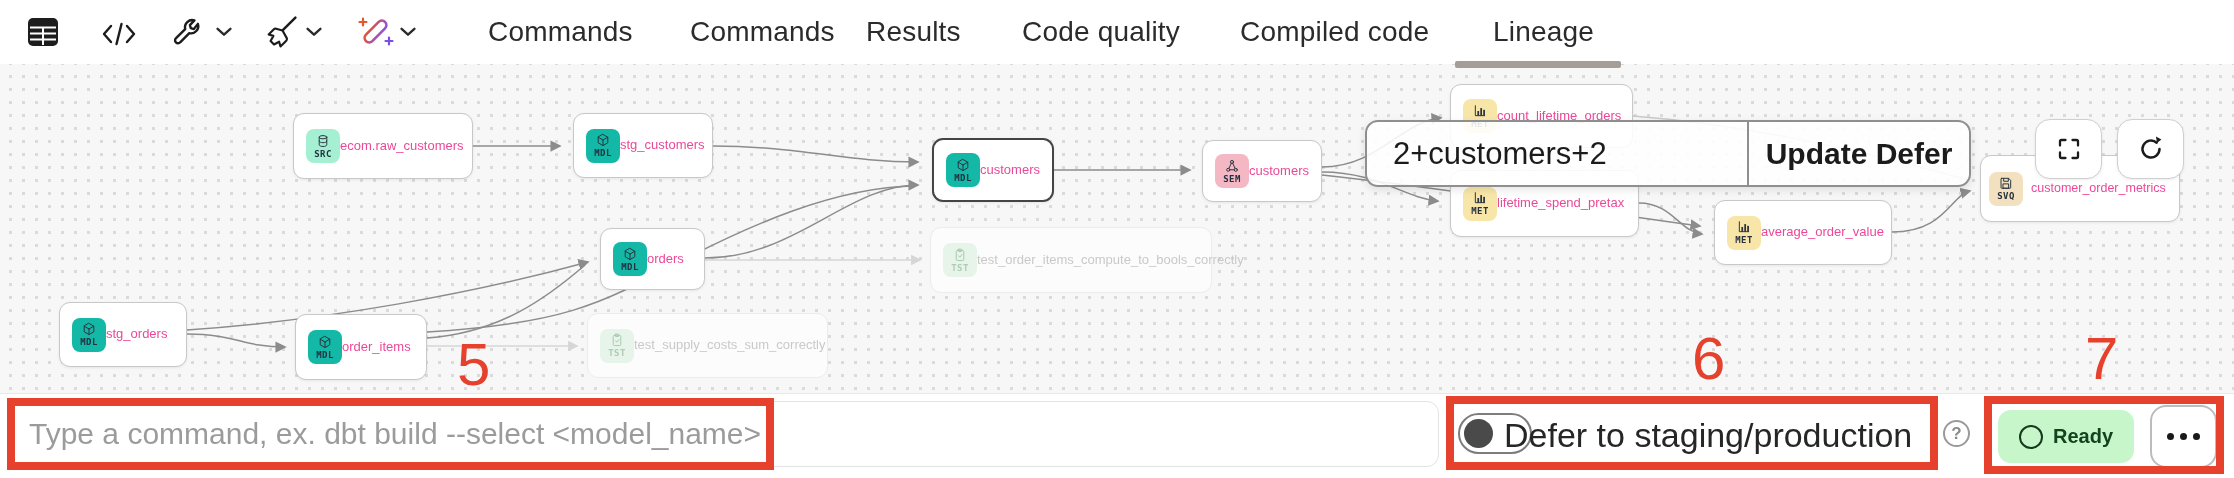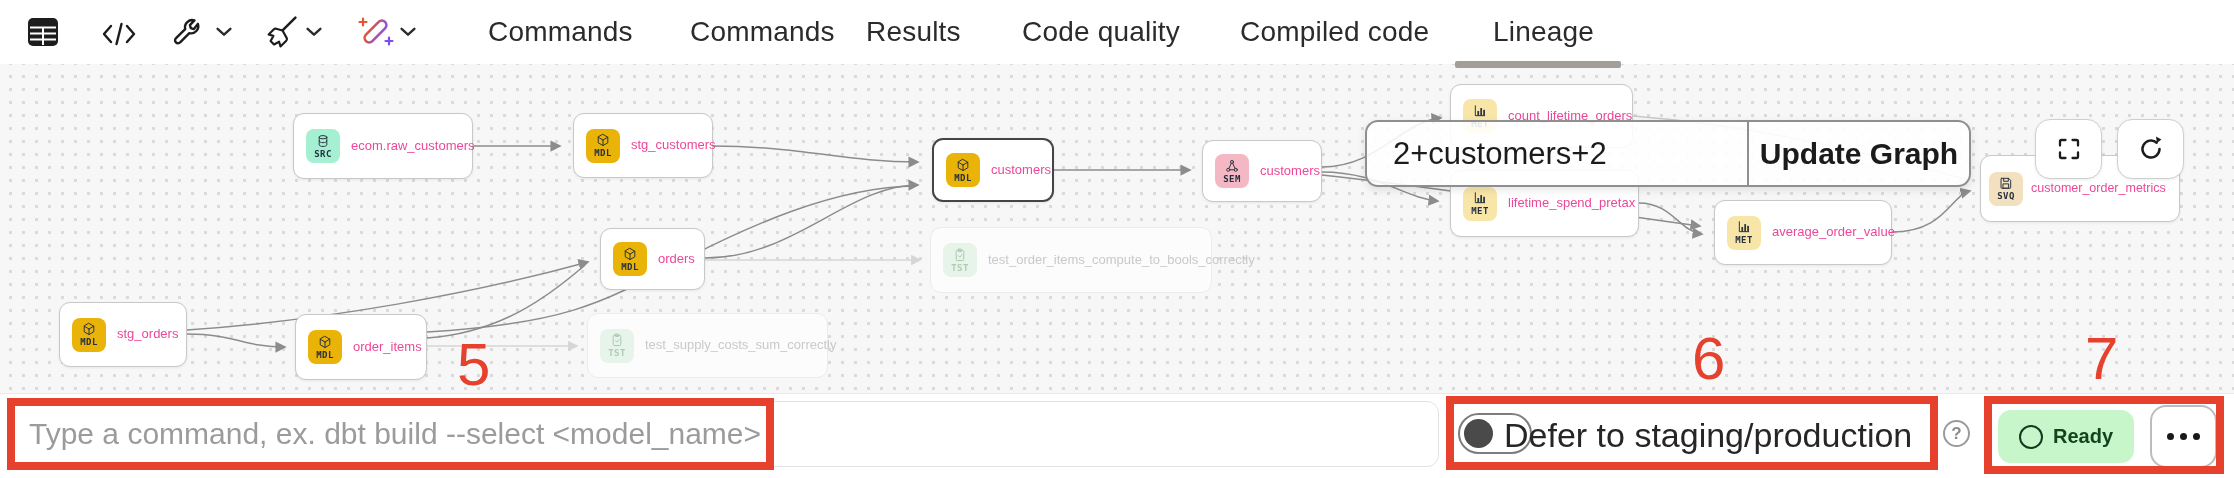--- a/index.html
+++ b/index.html
@@ -13,29 +13,29 @@
     letter-spacing:.2px;cursor:pointer;white-space:nowrap}
   .tab-underline{position:absolute;left:1455px;top:61px;width:166px;height:7px;background:#a49e98;border-radius:2px}
 
   
   .graph-bg{position:absolute;left:0;top:64px;width:2234px;height:329px;background-color:#f7f7f8;
     background-image:radial-gradient(circle,#dadada 1.4px,transparent 1.9px);
     background-size:13px 13px;background-position:4px 6px;z-index:1}
   svg.edges{position:absolute;left:0;top:0;width:2234px;height:478px;z-index:2;pointer-events:none}
 
   .node{position:absolute;background:#fff;border:1.5px solid #c8c8c8;border-radius:11px;
-    display:flex;align-items:center;padding:12px 12px;gap:11px;box-shadow:0 1px 3px rgba(0,0,0,.07);
+    display:flex;align-items:center;padding:12px 12px;box-shadow:0 1px 3px rgba(0,0,0,.07);
     z-index:3;cursor:pointer}
   .node.selected{border:2.5px solid #454545}
   .badge{width:34px;height:34px;border-radius:8px;display:flex;flex-direction:column;align-items:center;
     justify-content:center;flex:none;gap:1px}
   .badge svg{width:14px;height:14px;stroke:#2a3440;fill:none;stroke-width:1.7;stroke-linecap:round;stroke-linejoin:round}
   .btxt{font:700 9px "DejaVu Sans Mono",monospace;color:#253041;letter-spacing:.4px}
   .nlabel{font-size:13px;color:#ec4899;line-height:1.3;white-space:nowrap}
-  .b-src{background:#a5f0d2}.b-mdl{background:#eab308}.b-sem{background:#f4b7c4}
+  .b-src{background:#a5f0d2}.b-mdl{background:#14b8a6}.b-sem{background:#f4b7c4}
   .b-met{background:#f8e6a9}.b-tst{background:#ddefe0}.b-svq{background:#f3e0bf}
   .node.faded{border-color:#ececec;background:#fcfcfc;box-shadow:none}
   .node.faded .nlabel{color:#c9c9c9;white-space:normal}
   .node.faded .btxt{color:#aecdb4}
   .node.faded .badge svg{stroke:#a9c9ae}
   .node.faded .b-tst{background:#e7f4e9}
 
   
   .sel-overlay{position:absolute;left:1365px;top:120px;width:606px;height:67px;
     background:rgba(255,255,255,.88);border:2.5px solid #8f8f8f;border-radius:13px;
@@ -311,21 +311,21 @@
         <use href="#i-clip"></use>
       </svg>
     <span class="btxt">TST</span>
     </span>
   <span class="nlabel">test_supply_costs_sum_correctly</span>
 </div>
 
 <div class="sel-overlay">
   <div class="sel-value">2+customers+2</div>
   <div class="sel-div"></div>
-  <div class="sel-btn">Update Graph</div>
+  <div class="sel-btn">Update Defer</div>
 </div>
 
 <div class="ctrl-btn" style="left:2035px;top:119px">
   <svg width="28" height="28" viewBox="0 0 28 28">
     <path d="M10.5 5h-4A1.5 1.5 0 0 0 5 6.5v4M17.5 5h4A1.5 1.5 0 0 1 23 6.5v4M10.5 23h-4A1.5 1.5 0 0 1 5 21.5v-4M17.5 23h4a1.5 1.5 0 0 0 1.5-1.5v-4" stroke="#1c1c1c" stroke-width="2.3" fill="none" stroke-linecap="round"></path>
   </svg>
 </div>
 <div class="ctrl-btn" style="left:2117px;top:119px">
   <svg width="30" height="30" viewBox="0 0 30 30">
     <path d="M23.5 15a8.5 8.5 0 1 1-2.8-6.3" stroke="#1c1c1c" stroke-width="2.5" fill="none" stroke-linecap="round"></path>

